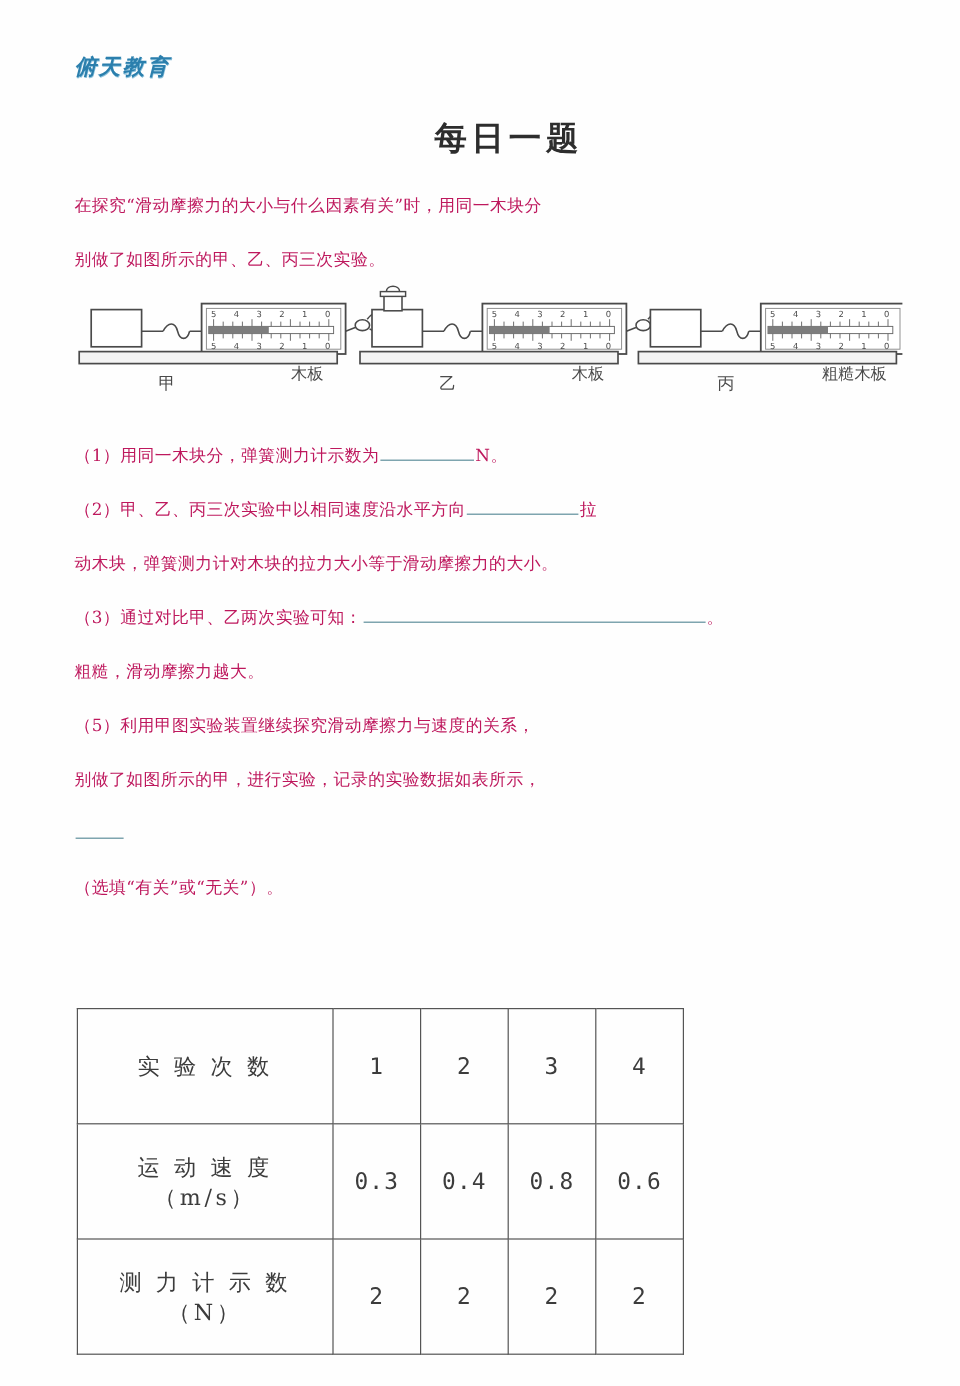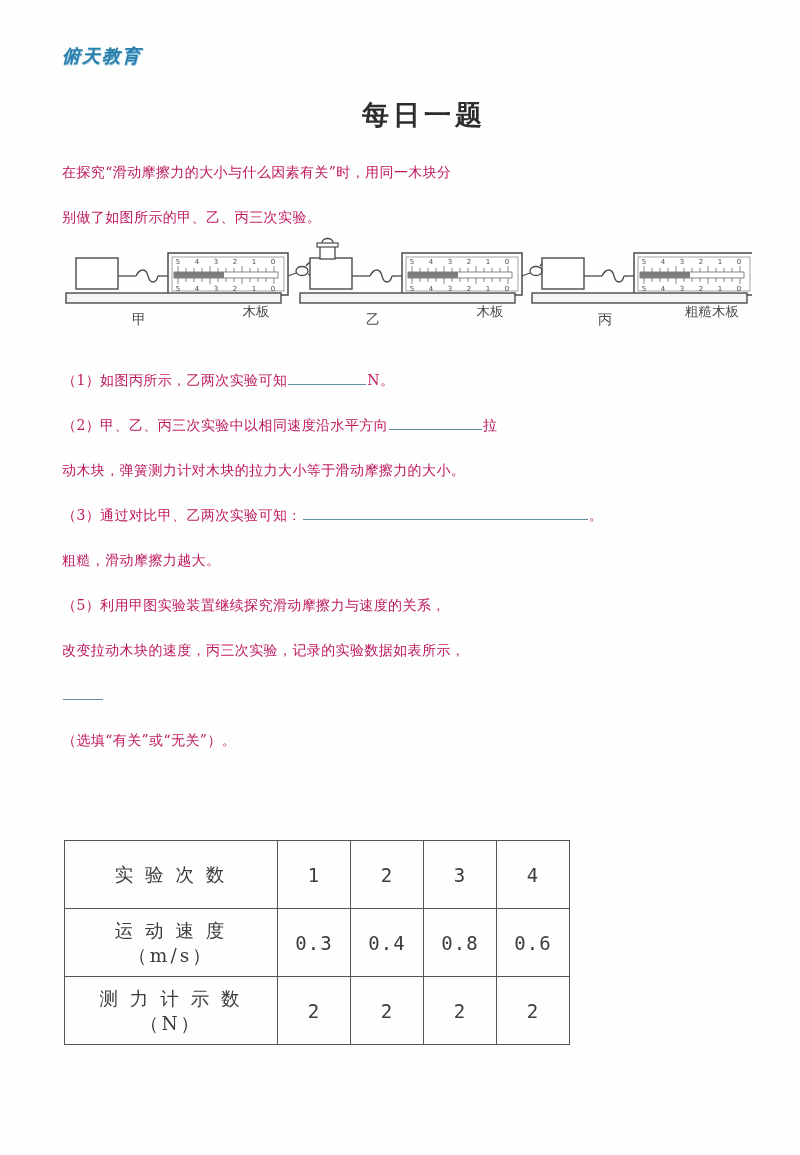--- a/index.html
+++ b/index.html
@@ -102,21 +102,21 @@
     vertical-align: middle;
     font-size: 19px;
     color: #3c3c3c;
     letter-spacing: 1px;
   }
   table.data-table td.rowhead {
     width: 200px;
     font-family: "DejaVu Serif", "Liberation Serif", serif;
     font-size: 18.5px;
     letter-spacing: 3px;
-    padding: 2px 6px;
+    padding: 16px 6px;
   }
   table.data-table td.cell {
     width: 70px;
   }
 </style>
 </head>
 <body>
 
 <div class="page">
 
@@ -125,38 +125,38 @@
   <div class="title">每日一题</div>
 
   <div class="body-text">
 
     <div class="para">在探究“滑动摩擦力的大小与什么因素有关”时，用同一木块分</div>
     <div class="para">别做了如图所示的甲、乙、丙三次实验。</div>
 
     <div style="height:118px"></div>
 
     <div class="para">
-      <span>（1）</span><span>如图丙所示，乙两次实验可知</span><span class="blank w-md"></span><span>N。</span>
+      <span>（1）</span><span>用同一木块分，弹簧测力计示数为</span><span class="blank w-md"></span><span>N。</span>
     </div>
 
     <div class="para">
       <span>（2）</span><span>甲、乙、丙三次实验中以相同速度沿水平方向</span><span class="blank w-lg"></span><span>拉</span>
     </div>
     <div class="para">动木块，弹簧测力计对木块的拉力大小等于滑动摩擦力的大小。</div>
 
     <div class="para">
       <span>（3）</span><span>通过对比甲、乙两次实验可知：</span><span class="blank w-xl"></span><span>。</span>
     </div>
 
     <div class="para">粗糙，滑动摩擦力越大。</div>
 
     <div class="para">
       <span>（5）</span><span>利用甲图实验装置继续探究滑动摩擦力与速度的关系，</span>
     </div>
-    <div class="para">改变拉动木块的速度，丙三次实验，记录的实验数据如表所示，</div>
+    <div class="para">别做了如图所示的甲，进行实验，记录的实验数据如表所示，</div>
     <div class="para">
       <span class="blank w-xs"></span>
     </div>
     <div class="para">（选填“有关”或“无关”）。</div>
 
   </div>
 
   <div class="figure">
     <svg class="fig-svg" width="690" height="100" viewBox="0 0 690 100" xmlns="http://www.w3.org/2000/svg">
       <defs>

